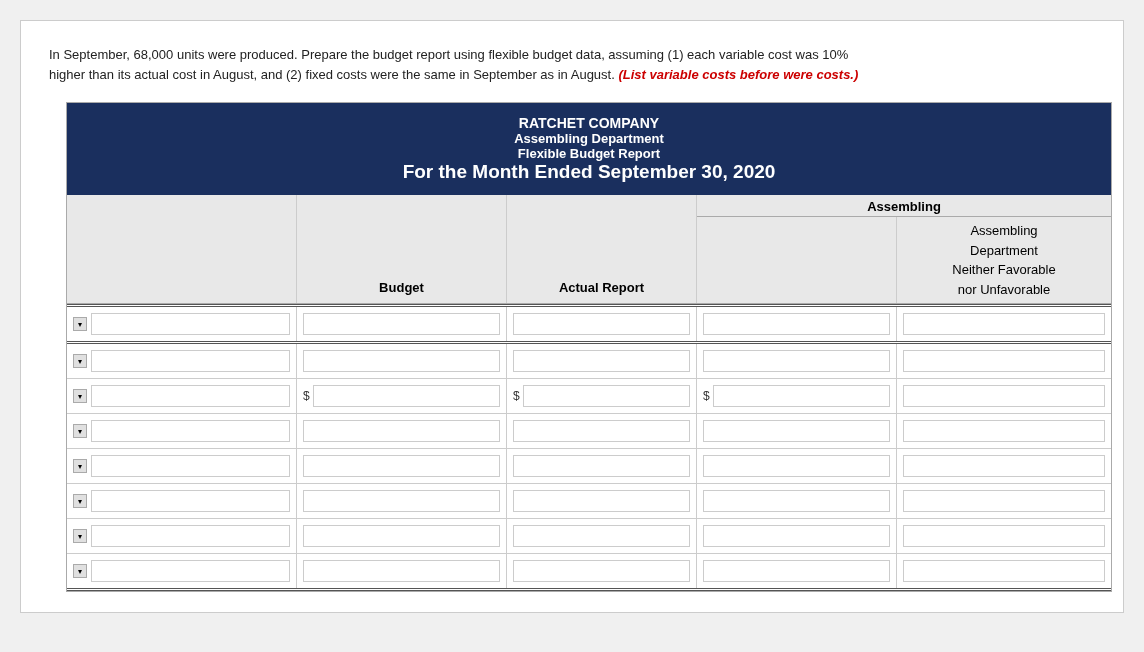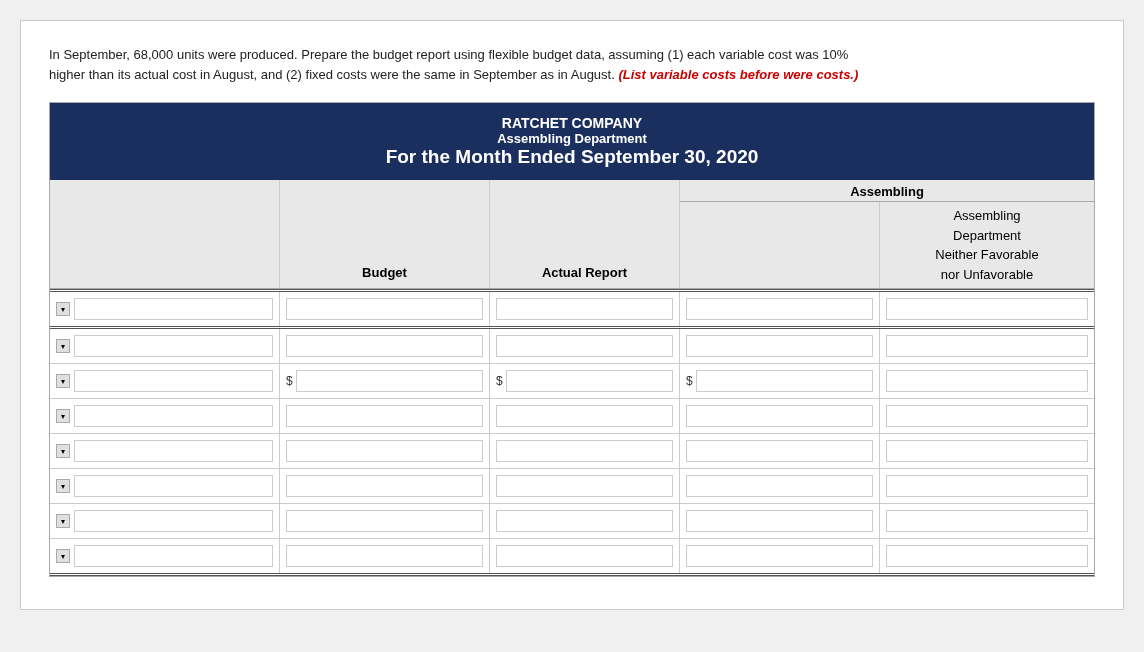--- a/index.html
+++ b/index.html
@@ -10,36 +10,37 @@
       display: flex;
       justify-content: center;
       align-items: flex-start;
       min-height: 652px;
       padding: 20px;
     }
     .page-container {
       background: #ffffff;
       border: 1px solid #cccccc;
       width: 1132px;
-      padding: 24px 28px 32px 28px;
+      padding: 24px 28px 20px 28px;
     }
     .intro-text {
       font-size: 13px;
       line-height: 1.5;
       color: #222;
       margin-bottom: 18px;
     }
     .italic-red {
       color: #cc0000;
       font-style: italic;
       font-weight: bold;
     }
     .report-container {
       border: 1px solid #aaa;
       width: 100%;
+      margin-left: 17px;
     }
     .report-header {
       background-color: #1a2f5e;
       color: #ffffff;
       text-align: center;
       padding: 12px 10px;
     }
     .report-header .company-name {
       font-size: 14px;
       font-weight: bold;
@@ -229,20 +230,21 @@
       <span>higher than its actual cost in August, and (2) fixed costs were the same in September as in August.</span>
       <span class="italic-red">(List variable costs before were costs.)</span>
     </span>
   </p>
 
   <div class="report-container">
 
     <div class="report-header">
       <div class="company-name">RATCHET COMPANY</div>
       <div class="dept-name">Assembling Department</div>
+      <div class="report-title">Flexible Budget Report</div>
       <div class="report-date">For the Month Ended September 30, 2020</div>
     </div>
 
     <div class="col-headers-row">
       <div class="col-label-area"></div>
       <div class="col-budget">
         <div class="header-spacer">
           <span>Budget</span>
         </div>
       </div>

